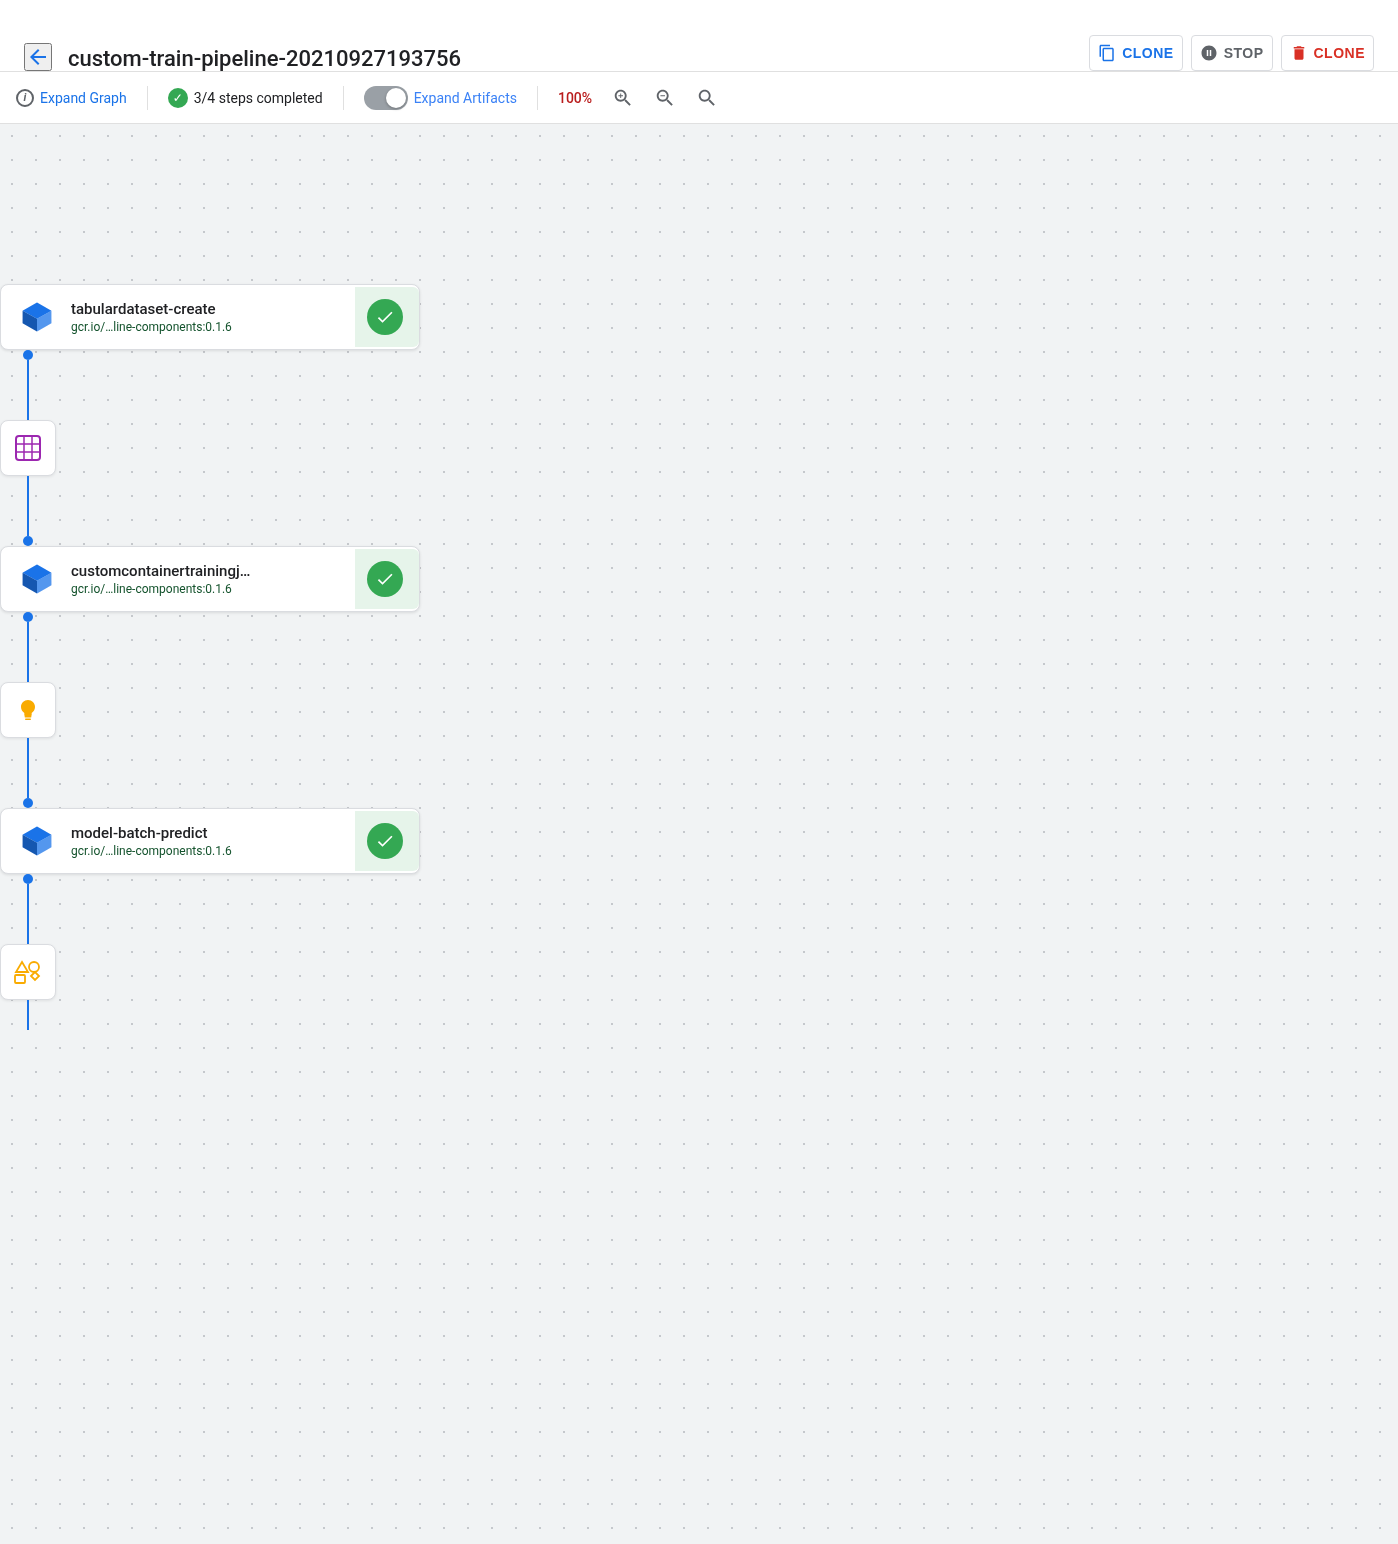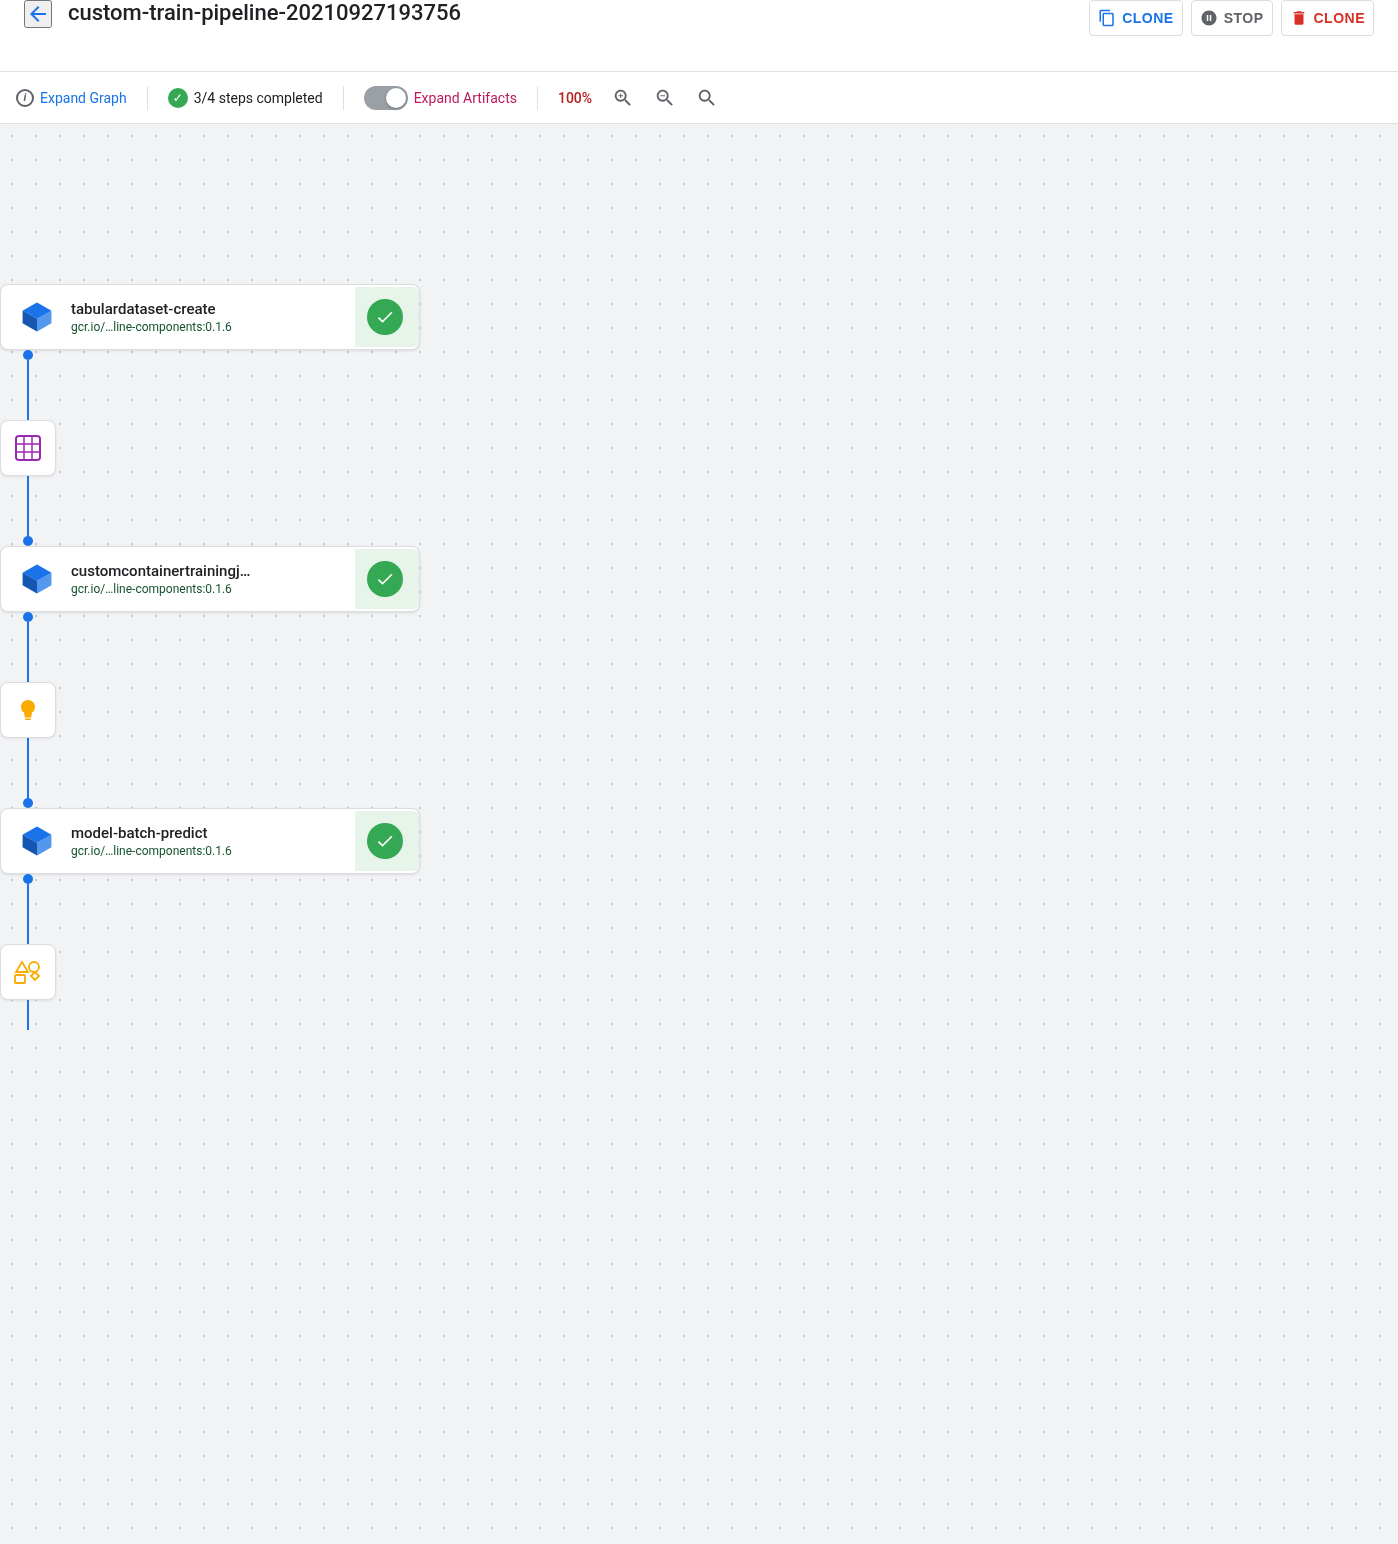--- a/index.html
+++ b/index.html
@@ -7,21 +7,21 @@
       font-family: 'Google Sans', Roboto, Arial, sans-serif;
       background: #f8f9fa;
       width: 1398px;
       min-height: 1544px;
       overflow-x: hidden;
     }
 
     
     .header {
       display: flex;
-      align-items: flex-start;
+      align-items: flex-end;
       padding: 0 24px;
       height: 72px;
       background: #fff;
       border-bottom: 1px solid #e0e0e0;
       gap: 16px;
     }
     .back-btn {
       color: #1a73e8;
       font-size: 24px;
       cursor: pointer;
@@ -65,21 +65,21 @@
       height: 52px;
       background: #fff;
       border-bottom: 1px solid #e0e0e0;
       gap: 20px;
     }
     .toolbar-item {
       display: flex;
       align-items: center;
       gap: 6px;
       font-size: 14px;
-      color: #be185d;
+      color: #3b82f6;
       cursor: pointer;
     }
     .toolbar-item.blue { color: #1a73e8; }
     .toolbar-divider {
       width: 1px;
       height: 24px;
       background: #e0e0e0;
     }
     .steps-completed {
       display: flex;

